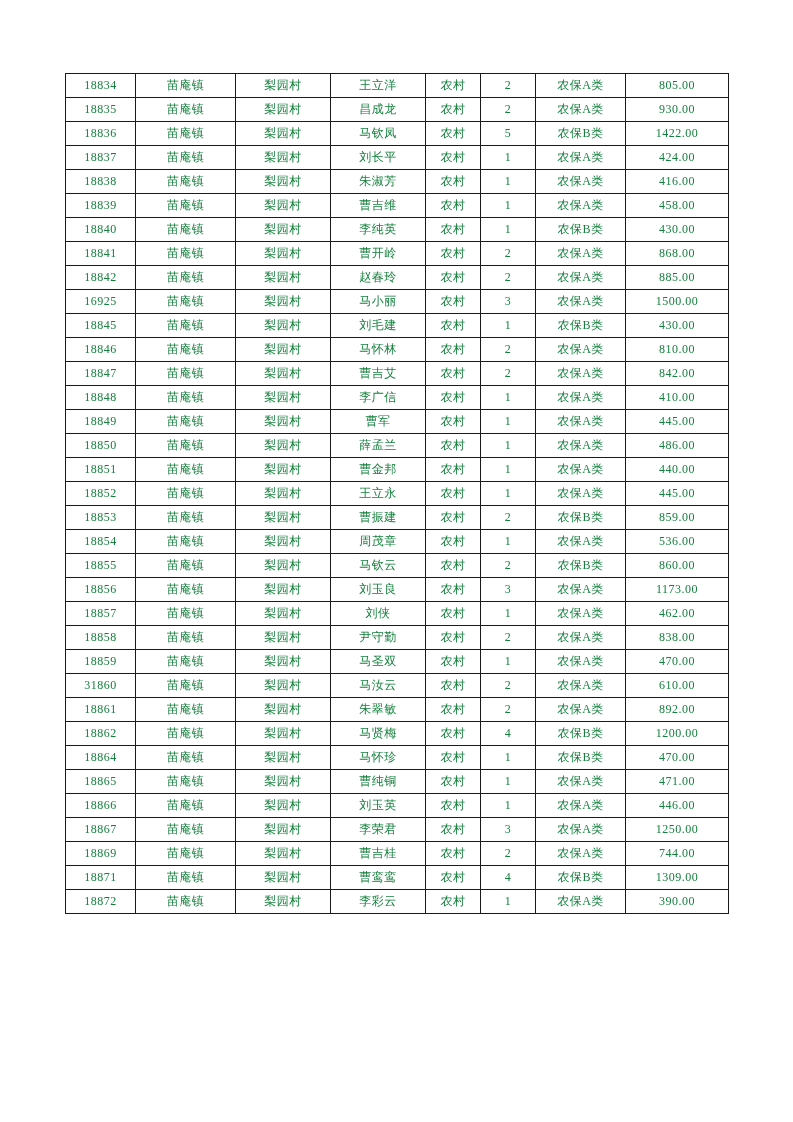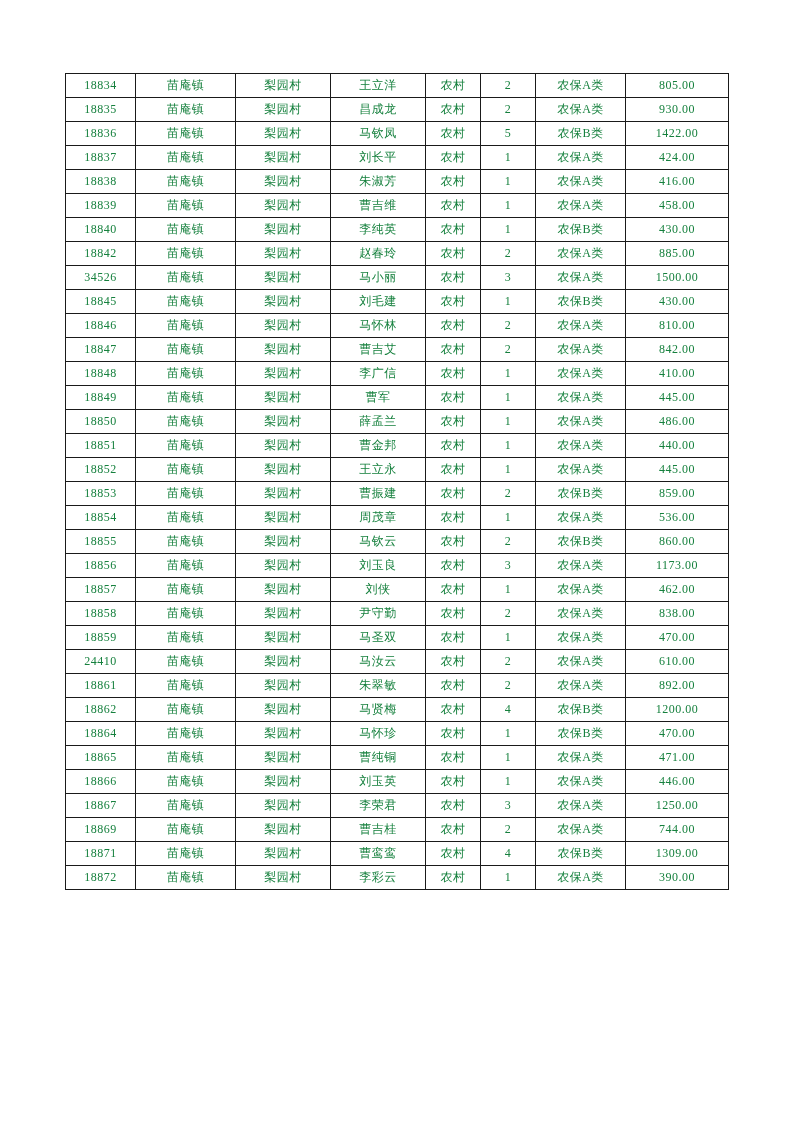--- a/index.html
+++ b/index.html
@@ -128,31 +128,41 @@
           <td class="col-id">18840</td>
           <td class="col-town">苗庵镇</td>
           <td class="col-village">梨园村</td>
           <td class="col-name">李纯英</td>
           <td class="col-type">农村</td>
           <td class="col-count">1</td>
           <td class="col-category">农保B类</td>
           <td class="col-amount">430.00</td>
         </tr>
         <tr>
+          <td class="col-id">18841</td>
+          <td class="col-town">苗庵镇</td>
+          <td class="col-village">梨园村</td>
+          <td class="col-name">曹开岭</td>
+          <td class="col-type">农村</td>
+          <td class="col-count">2</td>
+          <td class="col-category">农保A类</td>
+          <td class="col-amount">868.00</td>
+        </tr>
+        <tr>
           <td class="col-id">18842</td>
           <td class="col-town">苗庵镇</td>
           <td class="col-village">梨园村</td>
           <td class="col-name">赵春玲</td>
           <td class="col-type">农村</td>
           <td class="col-count">2</td>
           <td class="col-category">农保A类</td>
           <td class="col-amount">885.00</td>
         </tr>
         <tr>
-          <td class="col-id">34526</td>
+          <td class="col-id">16925</td>
           <td class="col-town">苗庵镇</td>
           <td class="col-village">梨园村</td>
           <td class="col-name">马小丽</td>
           <td class="col-type">农村</td>
           <td class="col-count">3</td>
           <td class="col-category">农保A类</td>
           <td class="col-amount">1500.00</td>
         </tr>
         <tr>
           <td class="col-id">18845</td>
@@ -298,21 +308,21 @@
           <td class="col-id">18859</td>
           <td class="col-town">苗庵镇</td>
           <td class="col-village">梨园村</td>
           <td class="col-name">马圣双</td>
           <td class="col-type">农村</td>
           <td class="col-count">1</td>
           <td class="col-category">农保A类</td>
           <td class="col-amount">470.00</td>
         </tr>
         <tr>
-          <td class="col-id">24410</td>
+          <td class="col-id">31860</td>
           <td class="col-town">苗庵镇</td>
           <td class="col-village">梨园村</td>
           <td class="col-name">马汝云</td>
           <td class="col-type">农村</td>
           <td class="col-count">2</td>
           <td class="col-category">农保A类</td>
           <td class="col-amount">610.00</td>
         </tr>
         <tr>
           <td class="col-id">18861</td>

